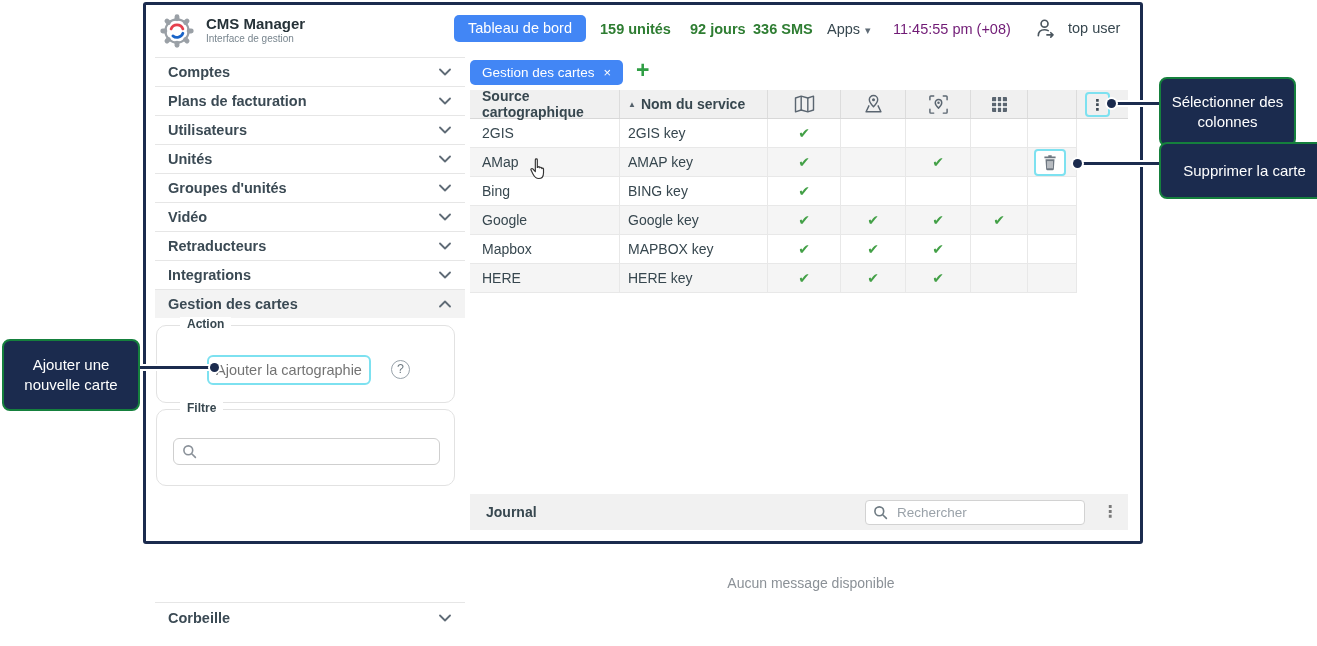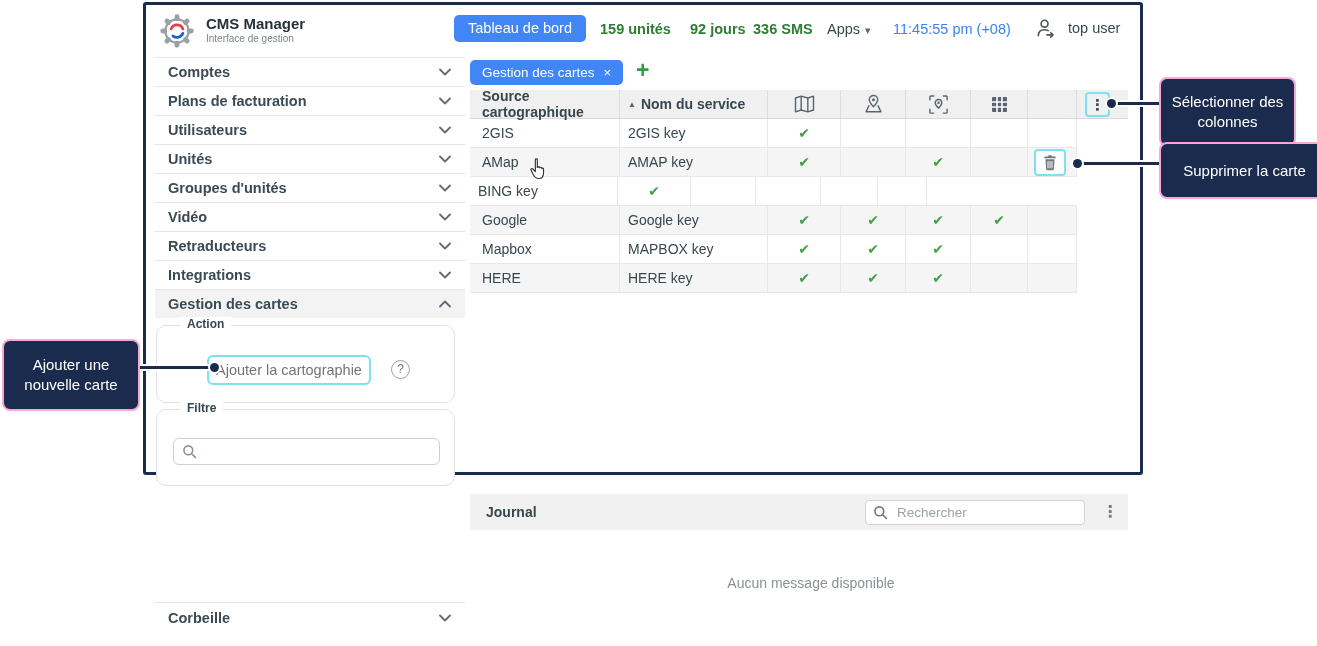--- a/index.html
+++ b/index.html
@@ -1,36 +1,36 @@
 <!DOCTYPE html>
 <html><head>
 <meta charset="utf-8">
 <style>
   html,body{margin:0;padding:0;background:#fff;}
   body{width:1317px;height:646px;position:relative;overflow:hidden;
        font-family:"Liberation Sans","DejaVu Sans",sans-serif;color:#37474f;}
   .page{position:absolute;inset:0;}
 
   
-  .window{position:absolute;left:143px;top:2px;width:1000px;height:473px;
+  .window{position:absolute;left:143px;top:2px;width:1000px;height:542px;
           border:3px solid #1b2b4e;border-radius:3px;background:#fff;box-sizing:border-box;}
   .window *{box-sizing:border-box;}
 
   
   .logo{position:absolute;left:12px;top:7px;width:38px;height:38px;}
   .app-title{position:absolute;left:60px;top:10px;font-size:15px;font-weight:700;color:#263238;}
   .app-subtitle{position:absolute;left:60px;top:28px;font-size:10px;color:#78858e;}
   .btn-dashboard{position:absolute;left:308px;top:10px;height:27px;padding:0 14px;
        background:#4286f5;color:#fff;border:none;border-radius:5px;font-size:14.5px;
        font-family:inherit;line-height:27px;cursor:pointer;}
   .stat{position:absolute;top:16px;font-size:14.5px;font-weight:700;color:#2e7d32;white-space:nowrap;}
   .stat-units{left:454px;} .stat-days{left:544px;} .stat-sms{left:607px;text-align:center;}
   .apps-menu{position:absolute;left:681px;top:16px;font-size:14.5px;color:#37474f;white-space:nowrap;}
   .apps-caret{font-size:11px;color:#5f6b76;margin-left:5px;}
-  .clock{position:absolute;left:747px;top:16px;font-size:14.5px;color:#3b82f6;white-space:nowrap;}
+  .clock{position:absolute;left:747px;top:16px;font-size:14.5px;color:#701a75;white-space:nowrap;}
   .user-switch{position:absolute;left:888px;top:12px;}
   .user-name{position:absolute;left:922px;top:15px;font-size:14.5px;color:#37474f;}
 
   
   .sidebar{position:absolute;left:9px;top:52px;width:310px;}
   .side-item{height:29px;border-top:1px solid #e6e6e6;display:flex;align-items:center;
        justify-content:space-between;padding:0 14px 0 13px;cursor:pointer;}
   .side-item .lbl{font-size:14.5px;font-weight:600;color:#3b4a54;}
   .side-item.active{background:#f3f3f3;}
   .side-item.active .chev{transform:rotate(180deg);}
@@ -99,21 +99,21 @@
        border:1px solid #d2d2d2;border-radius:4px;display:flex;align-items:center;padding:0 7px;}
   .journal-search input{border:none;outline:none;flex:1;font-size:13.5px;font-family:inherit;
        margin-left:7px;color:#37474f;background:transparent;min-width:0;}
   .journal-search input::placeholder{color:#9aa2a9;}
   .journal-kebab{position:absolute;left:630px;top:8px;width:20px;text-align:center;font-size:16px;
        font-weight:700;color:#7a7a7a;cursor:pointer;}
   .empty-msg{position:absolute;left:336px;top:570px;width:658px;text-align:center;
        font-size:14px;color:#8b9197;}
 
   
-  .callout{position:absolute;background:#1b2b4e;border:2px solid #f9a8d4;border-radius:8px;color:#fff;
+  .callout{position:absolute;background:#1b2b4e;border:2px solid #15803d;border-radius:8px;color:#fff;
        font-size:15px;display:flex;align-items:center;justify-content:center;text-align:center;
        line-height:1.32;z-index:10;padding:4px 6px;}
   .co-add{left:2px;top:339px;width:122px;height:60px;}
   .co-cols{left:1159px;top:77px;width:121px;height:58px;}
   .co-del{left:1159px;top:142px;width:155px;height:45px;}
   .connector{position:absolute;height:3px;background:#1b2b4e;z-index:9;
        box-shadow:0 -2px 0 #fff,0 2px 0 #fff;}
   .ln-add{left:120px;top:366px;width:96px;}
   .ln-cols{left:1112px;top:102px;width:50px;}
   .ln-del{left:1078px;top:162px;width:84px;}
@@ -344,20 +344,21 @@
         <span class="trash-box">
           <svg width="14" height="17" viewBox="0 0 14 16">
               <path d="M5.3.7h3.4v1.2h3.9v1.9H1.4V1.9h3.9z" fill="#6e7781"></path>
               <path d="M2.5 4.8h9l-.65 9.7a1.3 1.3 0 0 1-1.3 1.2H4.45a1.3 1.3 0 0 1-1.3-1.2z" fill="#6e7781"></path>
               <path d="M5 6.6v7.2M7 6.6v7.2M9 6.6v7.2" stroke="#fff" stroke-width="1"></path>
             </svg>
         </span>
       </div>
     </div>
     <div class="trow" style="top:172px">
+      <div class="td td-src">Bing</div>
       <div class="td td-name">BING key</div>
       <div class="td td-ck td-ck1">
           <span class="check">✔</span>
         </div>
       <div class="td td-ck">
           <span class="check"></span>
         </div>
       <div class="td td-ck">
           <span class="check"></span>
         </div>

